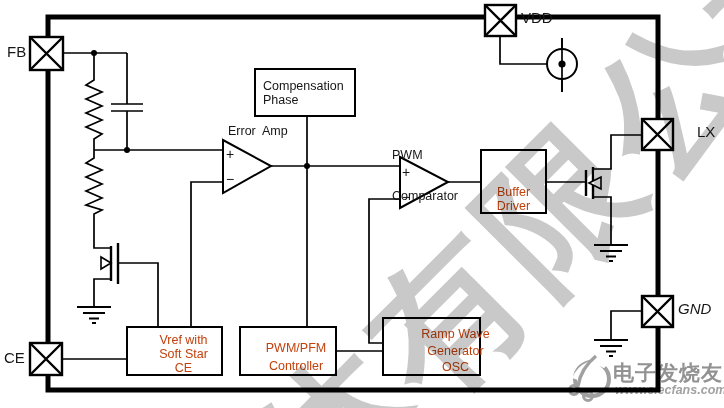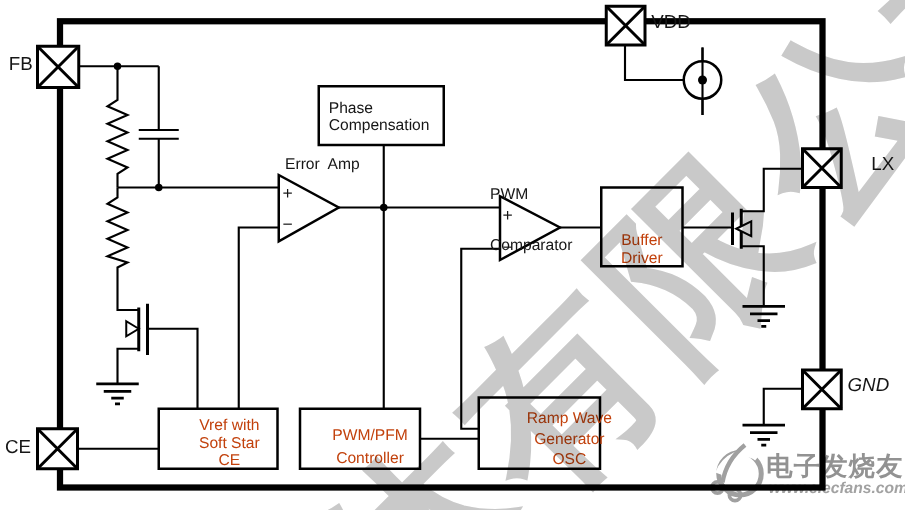--- a/index.html
+++ b/index.html
@@ -150,22 +150,22 @@
   <div class="lbl blk-lbl" style="left:392px;top:122px;">
     <span style="display:block;">PWM</span>
     <span style="display:block;">Comparator</span>
   </div>
   <div class="sign" style="left:226px;top:146px;">+</div>
   <div class="sign" style="left:226px;top:171px;">−</div>
   <div class="sign" style="left:402px;top:164px;">+</div>
   <div class="sign" style="left:402px;top:189px;">−</div>
 
   <div class="blk-l" style="left:255px;top:69px;width:100px;height:47px;">
+    <span>Compensation</span>
     <span>Phase</span>
-    <span>Compensation</span>
   </div>
   <div class="blk-c" style="left:481px;top:150px;width:65px;height:63px;">
     <span>Buffer</span>
     <span>Driver</span>
   </div>
   <div class="blk-c" style="left:127px;top:327px;width:113px;height:48px;">
     <span>Vref with</span>
     <span>Soft Star</span>
     <span>CE</span>
   </div>

